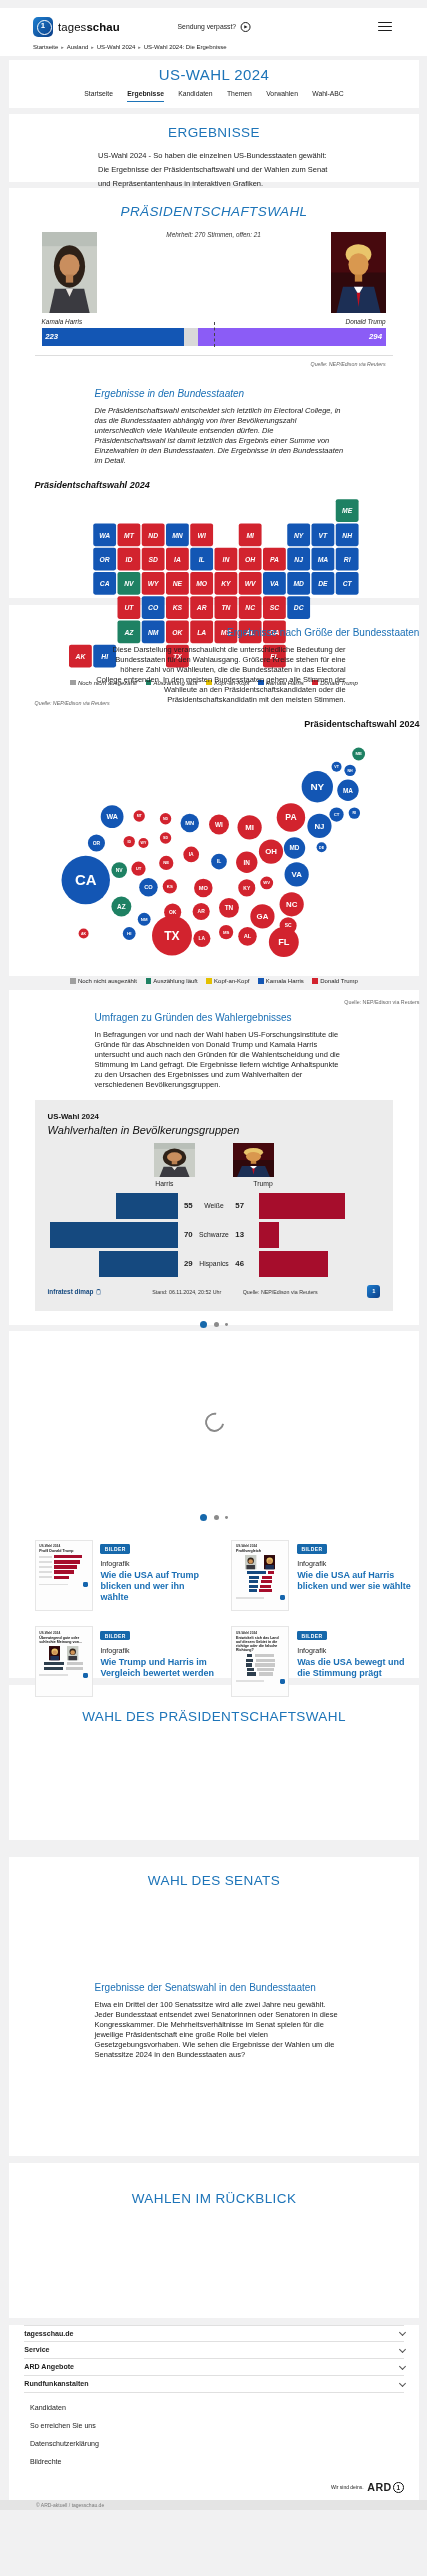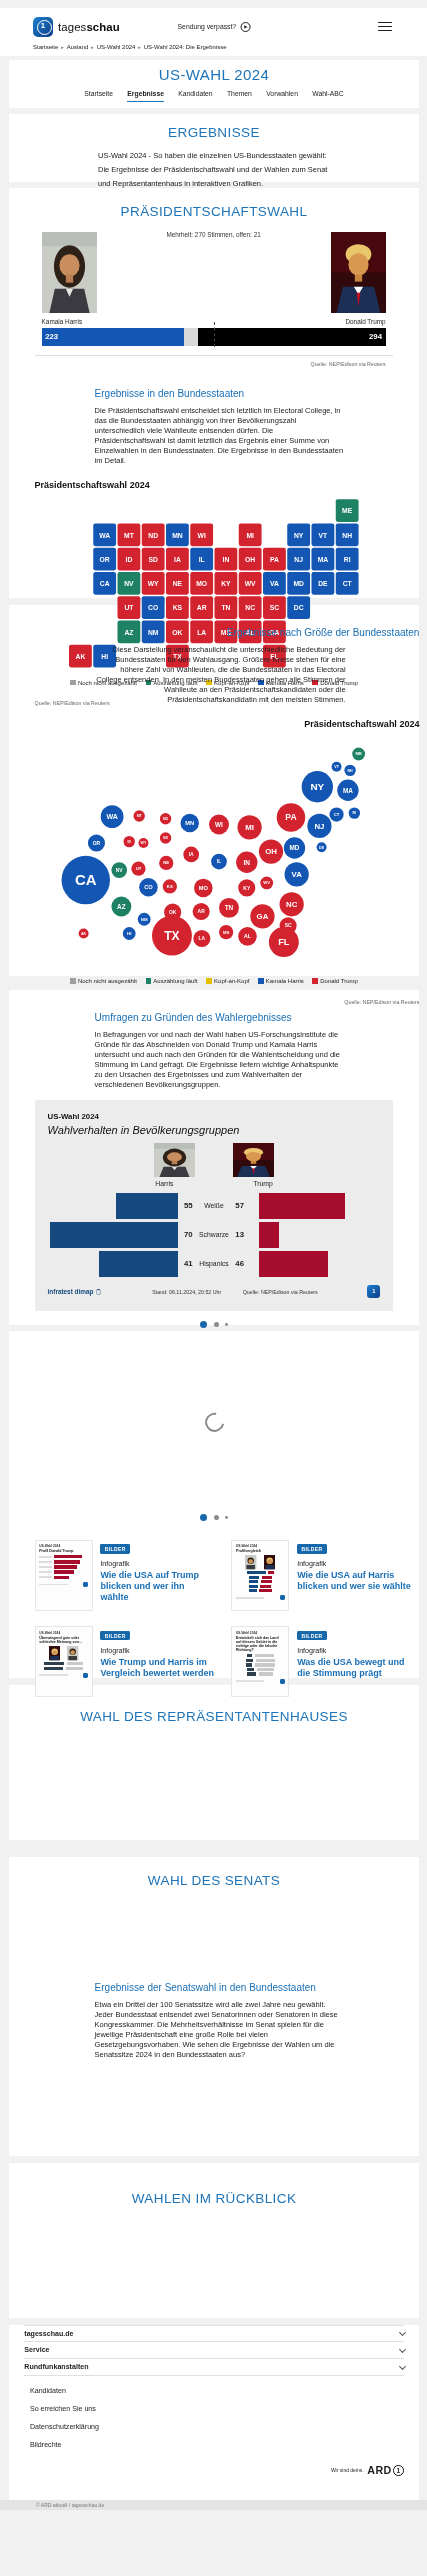--- a/index.html
+++ b/index.html
@@ -28,21 +28,21 @@
   .section-title { text-align:center; color:#1d74b8; font-size:13.5px; font-weight:normal; letter-spacing:0.4px; }
 
   .title-card { margin-top:3.6px; height:48px; padding-top:6.4px; }
   .tabbar { margin-top:7.1px; display:flex; justify-content:center; gap:14.3px; font-size:6.8px; }
   .tab { padding-bottom:3.6px; cursor:pointer; color:#1d1d1d; }
   .tab.active { font-weight:bold; border-bottom:1.8px solid #1d74b8; }
 
   .ergebnisse-card { margin-top:6.4px; height:68px; padding-top:10.7px; }
   .intro-p { margin:9.3px auto 0; width:232px; font-size:7.5px; line-height:14px; color:#222; }
 
-  .praesi-card { margin-top:5.7px; height:410px; padding-top:16.4px; }
+  .praesi-card { margin-top:5.7px; height:410px; padding-top:16.4px;font-style:italic; }
   .ec-chart { width:344px; margin:11.4px 0 0 33px; position:relative; }
   .ec-top { position:relative; height:84px; }
   .ec-majority { position:absolute; top:0; left:0; right:0; text-align:center; font-size:6.4px; color:#333; }
   .ec-photo { position:absolute; top:1.4px; width:55px; height:81px; }
   .ec-photo.left { left:0; } .ec-photo.right { right:0; }
   .ec-names { display:flex; justify-content:space-between; font-size:6.4px; margin-top:3.6px; }
   .ec-bar { margin-top:2.9px; height:18px; display:flex; position:relative; }
   .ec-seg { height:100%; }
   .ec-val { color:#fff; font-size:7.8px; font-weight:bold; line-height:18px; }
   .ec-val.l { padding-left:3.6px; } .ec-val.r { padding-right:3.6px; text-align:right; }
@@ -208,21 +208,21 @@
     </div>
     <div class="ec-names">
       <span>Kamala Harris</span>
       <span>Donald Trump</span>
     </div>
     <div class="ec-bar">
       <div class="ec-seg" id="ec-harris" style="width: 41.4498%; background: rgb(19, 86, 180);">
           <div class="ec-val l">223</div>
         </div>
       <div class="ec-seg" id="ec-open" style="width: 3.90335%; background: rgb(217, 217, 217);"></div>
-      <div class="ec-seg" id="ec-trump" style="width: 54.6468%; background: #000000;">
+      <div class="ec-seg" id="ec-trump" style="width: 54.6468%; background: #8b5cf6;">
           <div class="ec-val r">294</div>
         </div>
       <div class="ec-marker" id="ec-marker" style="left: 50.1859%;"></div>
     </div>
   </div>
   <div class="hr inset"></div>
   <div class="quelle right">Quelle: NEP/Edison via Reuters</div>
 
   <h3 class="sub-head">Ergebnisse in den Bundesstaaten</h3>
   <p class="sub-p">Die Präsidentschaftswahl entscheidet sich letztlich im Electoral College, in das die Bundesstaaten abhängig von ihrer Bevölkerungszahl unterschiedlich viele Wahlleute entsenden dürfen. Die Präsidentschaftswahl ist damit letztlich das Ergebnis einer Summe von Einzelwahlen in den Bundesstaaten. Die Ergebnisse in den Bundesstaaten im Detail.</p>
@@ -743,21 +743,21 @@
           <div class="demo-lab">Schwarze</div>
           <div class="demo-num">13</div>
           <div class="demo-right" style="padding-left:8.6px">
             <div class="demo-bar" style="width:19.6px;background:#a60d2c"></div>
           </div>
         </div>
         <div class="demo-row">
           <div class="demo-left">
             <div class="demo-bar" style="width:79px;background:#15497f"></div>
           </div>
-          <div class="demo-num">41</div>
+          <div class="demo-num">29</div>
           <div class="demo-lab">Hispanics</div>
           <div class="demo-num">46</div>
           <div class="demo-right" style="padding-left:8.6px">
             <div class="demo-bar" style="width:69px;background:#a60d2c"></div>
           </div>
         </div>
       </div>
     <div class="info-foot">
       <span class="brand">
           <span>infratest dimap</span>
@@ -921,21 +921,21 @@
             <span class="fline"></span>
             <span class="th-mini-logo"></span>
           </div>
         </div>
         <div class="t-text"><span class="badge">BILDER</span><div class="t-kicker">Infografik</div><div class="t-title">Was die USA bewegt und die Stimmung prägt</div></div>
       </div>
     </div>
 </div>
 
 <div class="card haus-card">
-  <div class="section-title">WAHL DES REPRÄSENTANTENHAUSES</div>
+  <div class="section-title">WAHL DES PRÄSIDENTSCHAFTSWAHL</div>
 </div>
 
 <div class="card senat-card">
   <div class="section-title">WAHL DES SENATS</div>
   <h3 class="sub-head">Ergebnisse der Senatswahl in den Bundesstaaten</h3>
   <p class="sub-p">Etwa ein Drittel der 100 Senatssitze wird alle zwei Jahre neu gewählt. Jeder Bundesstaat entsendet zwei Senatorinnen oder Senatoren in diese Kongresskammer. Die Mehrheitsverhältnisse im Senat spielen für die jeweilige Präsidentschaft eine große Rolle bei vielen Gesetzgebungsvorhaben. Wie sehen die Ergebnisse der Wahlen um die Senatssitze 2024 in den Bundesstaaten aus?</p>
 </div>
 
 <div class="card rueck-card">
   <div class="section-title">WAHLEN IM RÜCKBLICK</div>
@@ -945,20 +945,24 @@
   <div id="footer-acc">
       <div class="acc-row">
         <span>tagesschau.de</span>
         <span class="chev"></span>
       </div>
       <div class="acc-row">
         <span>Service</span>
         <span class="chev"></span>
       </div>
       <div class="acc-row">
+        <span>ARD Angebote</span>
+        <span class="chev"></span>
+      </div>
+      <div class="acc-row">
         <span>Rundfunkanstalten</span>
         <span class="chev"></span>
       </div>
     </div>
   <div class="foot-links" id="footer-links">
       <div class="foot-link">Kandidaten</div>
       <div class="foot-link">So erreichen Sie uns</div>
       <div class="foot-link">Datenschutzerklärung</div>
       <div class="foot-link">Bildrechte</div>
     </div>

